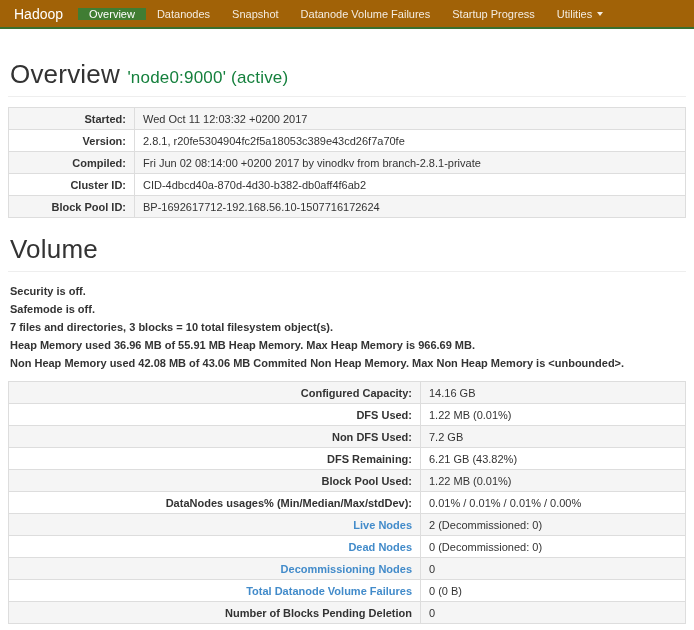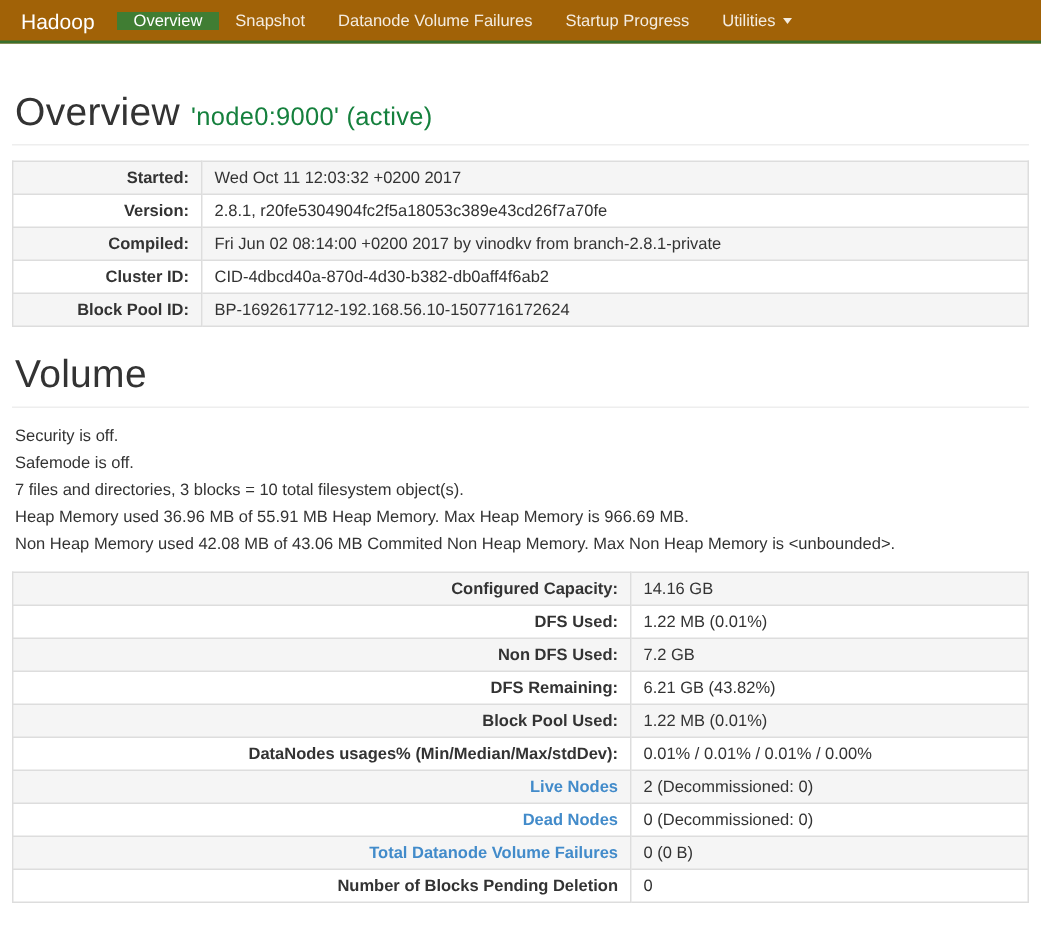--- a/index.html
+++ b/index.html
@@ -84,29 +84,31 @@
   table.sum td.k { width: 412px; }
   a.tbl-link {
     color: #428bca;
     text-decoration: none;
     font-weight: bold;
     cursor: pointer;
   }
   .summary-text p {
     margin: 0 0 7px 2px;
     line-height: 11px;
+    font-weight: bold;
   }
   .summary-text { margin: 14px 0 12px 0; }
 </style>
 </head>
 <body>
 
 <div class="navbar">
   <div class="navbar-brand">Hadoop</div>
   <div class="nav-item active">Overview</div>
+  <div class="nav-item">Datanodes</div>
   <div class="nav-item">Snapshot</div>
   <div class="nav-item">Datanode Volume Failures</div>
   <div class="nav-item">Startup Progress</div>
   <div class="nav-item">
     <span>Utilities</span>
     <span class="caret"></span>
   </div>
 </div>
 
 <div class="content">
@@ -181,20 +183,24 @@
       </tr>
       <tr>
         <td class="k"><a class="tbl-link">Live Nodes</a></td>
         <td>2 (Decommissioned: 0)</td>
       </tr>
       <tr>
         <td class="k"><a class="tbl-link">Dead Nodes</a></td>
         <td>0 (Decommissioned: 0)</td>
       </tr>
       <tr>
+        <td class="k"><a class="tbl-link">Decommissioning Nodes</a></td>
+        <td>0</td>
+      </tr>
+      <tr>
         <td class="k"><a class="tbl-link">Total Datanode Volume Failures</a></td>
         <td>0 (0 B)</td>
       </tr>
       <tr>
         <td class="k">Number of Blocks Pending Deletion</td>
         <td>0</td>
       </tr>
     </tbody>
   </table>
 

